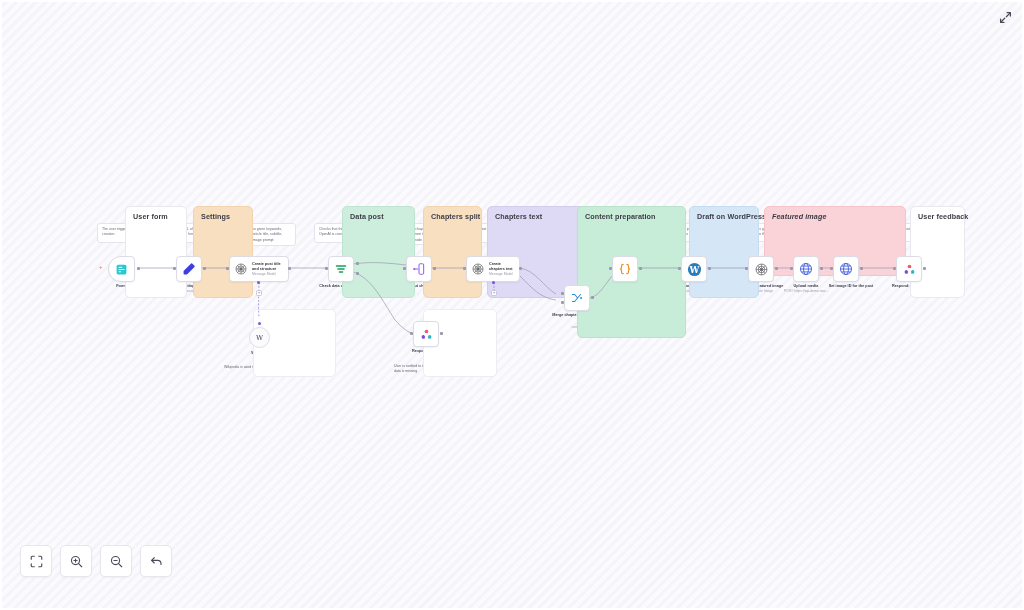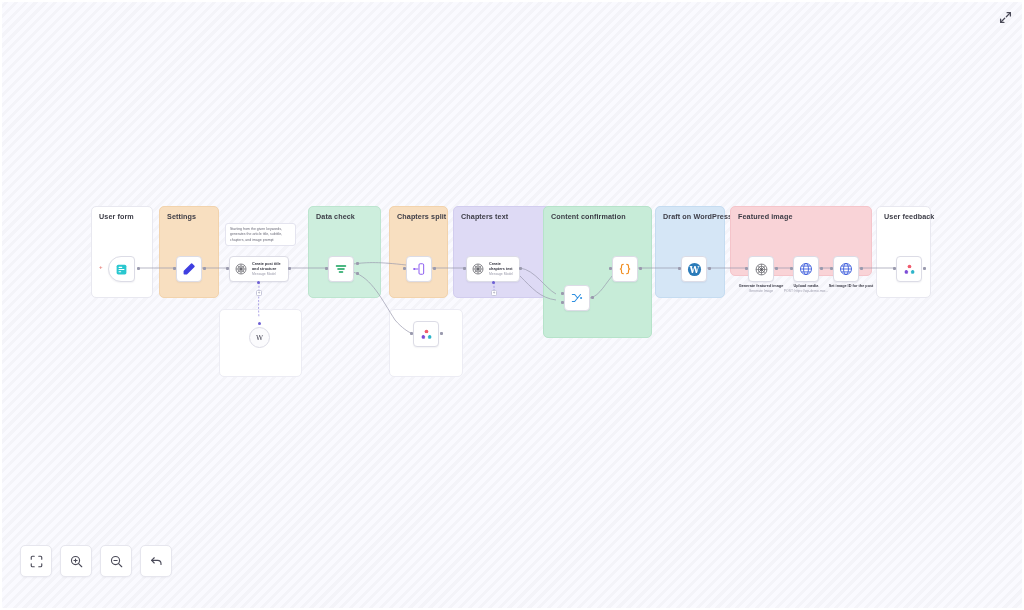--- a/index.html
+++ b/index.html
@@ -45,20 +45,21 @@
 
   
   #canvas { position: absolute; inset: 0; }
   svg#edges { position: absolute; left: 0; top: 0; width: 1024px; height: 610px; pointer-events: none; z-index: 5; }
 
   
   .group {
     position: absolute;
     border-radius: 5px;
     z-index: 2;
+    margin-left: 34px;
   }
   .group > .g-title {
     position: absolute; top: 5px; left: 7px;
     font-size: 7.2px; font-weight: 700; color: #3c3c46;
     letter-spacing: .1px; white-space: nowrap;
   }
   .note {
     position: absolute;
     background: #ffffff;
     border: 1px solid #e4e4ef;
@@ -177,45 +178,45 @@
     <div class="note" style="left:97px; top:223px; width:50px; height:20px;">The user triggers the post creation</div>
 
     <div class="group" style="left:159px; top:206px; width:60px; height:92px; background:#f8dfc0; border:1px solid #f2d3ad;">
       <div class="g-title">Settings</div>
     </div>
     <div class="note" style="left:165px; top:223px; width:48px; height:20px;">Set the URL of your WordPress here</div>
 
     <div class="note" style="left:225px; top:223px; width:71px; height:23px;">Starting from the given keywords, generates the article title, subtitle, chapters, and image prompt</div>
 
     <div class="group" style="left:308px; top:206px; width:73px; height:92px; background:#cdeedd; border:1px solid #bce5cf;">
-      <div class="g-title">Data check</div>
+      <div class="g-title">Data post</div>
     </div>
     <div class="note" style="left:314px; top:223px; width:61px; height:20px;">Checks that the data returned by OpenAI is correct</div>
 
     <div class="group" style="left:389px; top:206px; width:59px; height:92px; background:#f8dfc0; border:1px solid #f2d3ad;padding-left:10px;">
       <div class="g-title">Chapters split</div>
     </div>
     <div class="note" style="left:395px; top:223px; width:46px; height:22px;">Splits out chapter contents from the previous node</div>
 
     <div class="group" style="left:453px; top:206px; width:97px; height:92px; background:#dedaf5; border:1px solid #d2cdef;">
       <div class="g-title">Chapters text</div>
     </div>
     <div class="note" style="left:459px; top:223px; width:71px; height:20px;">Writes the text for each chapter</div>
 
     <div class="group" style="left:543px; top:206px; width:109px; height:132px; background:#c7ecd8; border:1px solid #b6e3ca;">
-      <div class="g-title">Content confirmation</div>
+      <div class="g-title">Content preparation</div>
     </div>
     <div class="note" style="left:549px; top:223px; width:89px; height:19px;">Merges the content and prepare it before sending it to WordPress</div>
 
     <div class="group" style="left:655px; top:206px; width:70px; height:92px; background:#d5e6f6; border:1px solid #c5dcf1;">
       <div class="g-title">Draft on WordPress</div>
     </div>
     <div class="note" style="left:661px; top:223px; width:58px; height:19px;">The article is posted as a draft on WordPress</div>
 
-    <div class="group" style="left:730px; top:206px; width:142px; height:70px; background:#f9d3d7; border:1px solid #f5c4ca;">
+    <div class="group" style="left:730px; top:206px; width:142px; height:70px; background:#f9d3d7; border:1px solid #f5c4ca;font-style:italic;">
       <div class="g-title">Featured image</div>
     </div>
     <div class="note" style="left:736px; top:223px; width:130px; height:19px;">The image is generated with Dall-E, uploaded to WordPress, and then connected to the post as its featured image</div>
 
     <div class="group" style="left:876px; top:206px; width:55px; height:92px; background:#ffffff; border:1px solid #e8e8f0;">
       <div class="g-title">User feedback</div>
     </div>
     <div class="note" style="left:882px; top:223px; width:43px; height:19px;">Final confirmation to the user</div>
 
     <div class="group" style="left:219px; top:309px; width:83px; height:68px; background:#ffffff; border:1px solid #ececf4;"></div>

